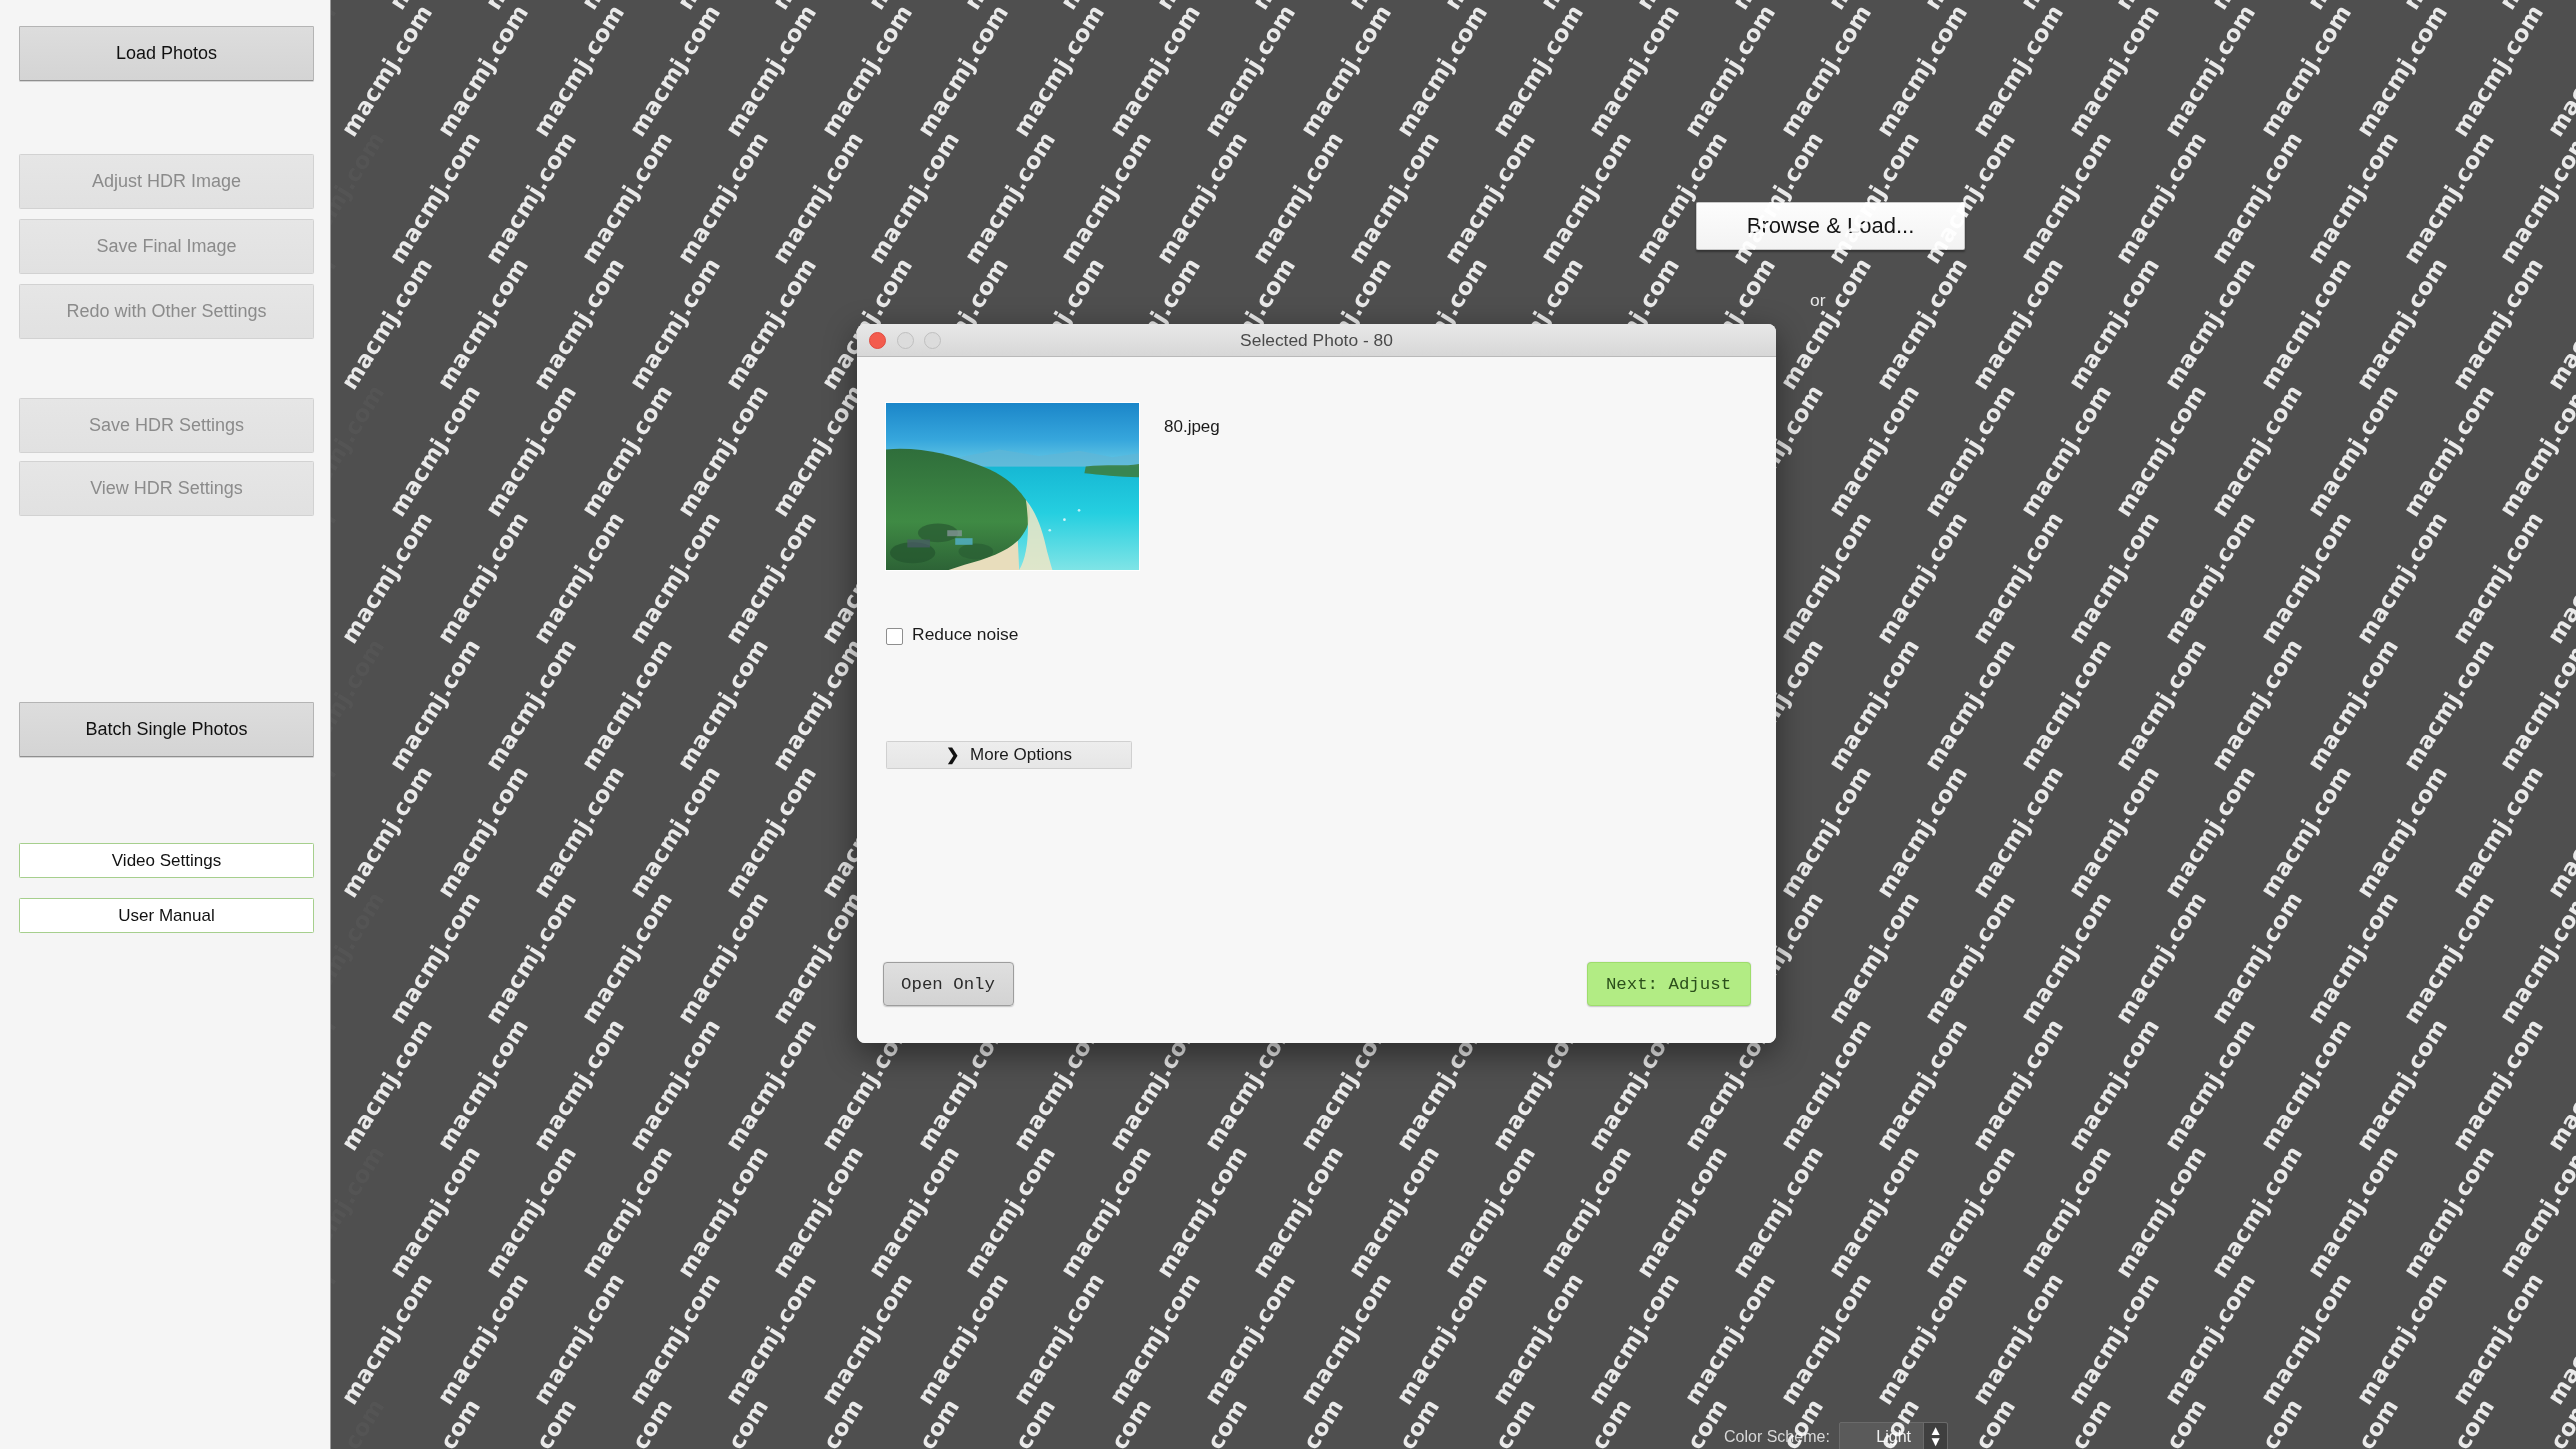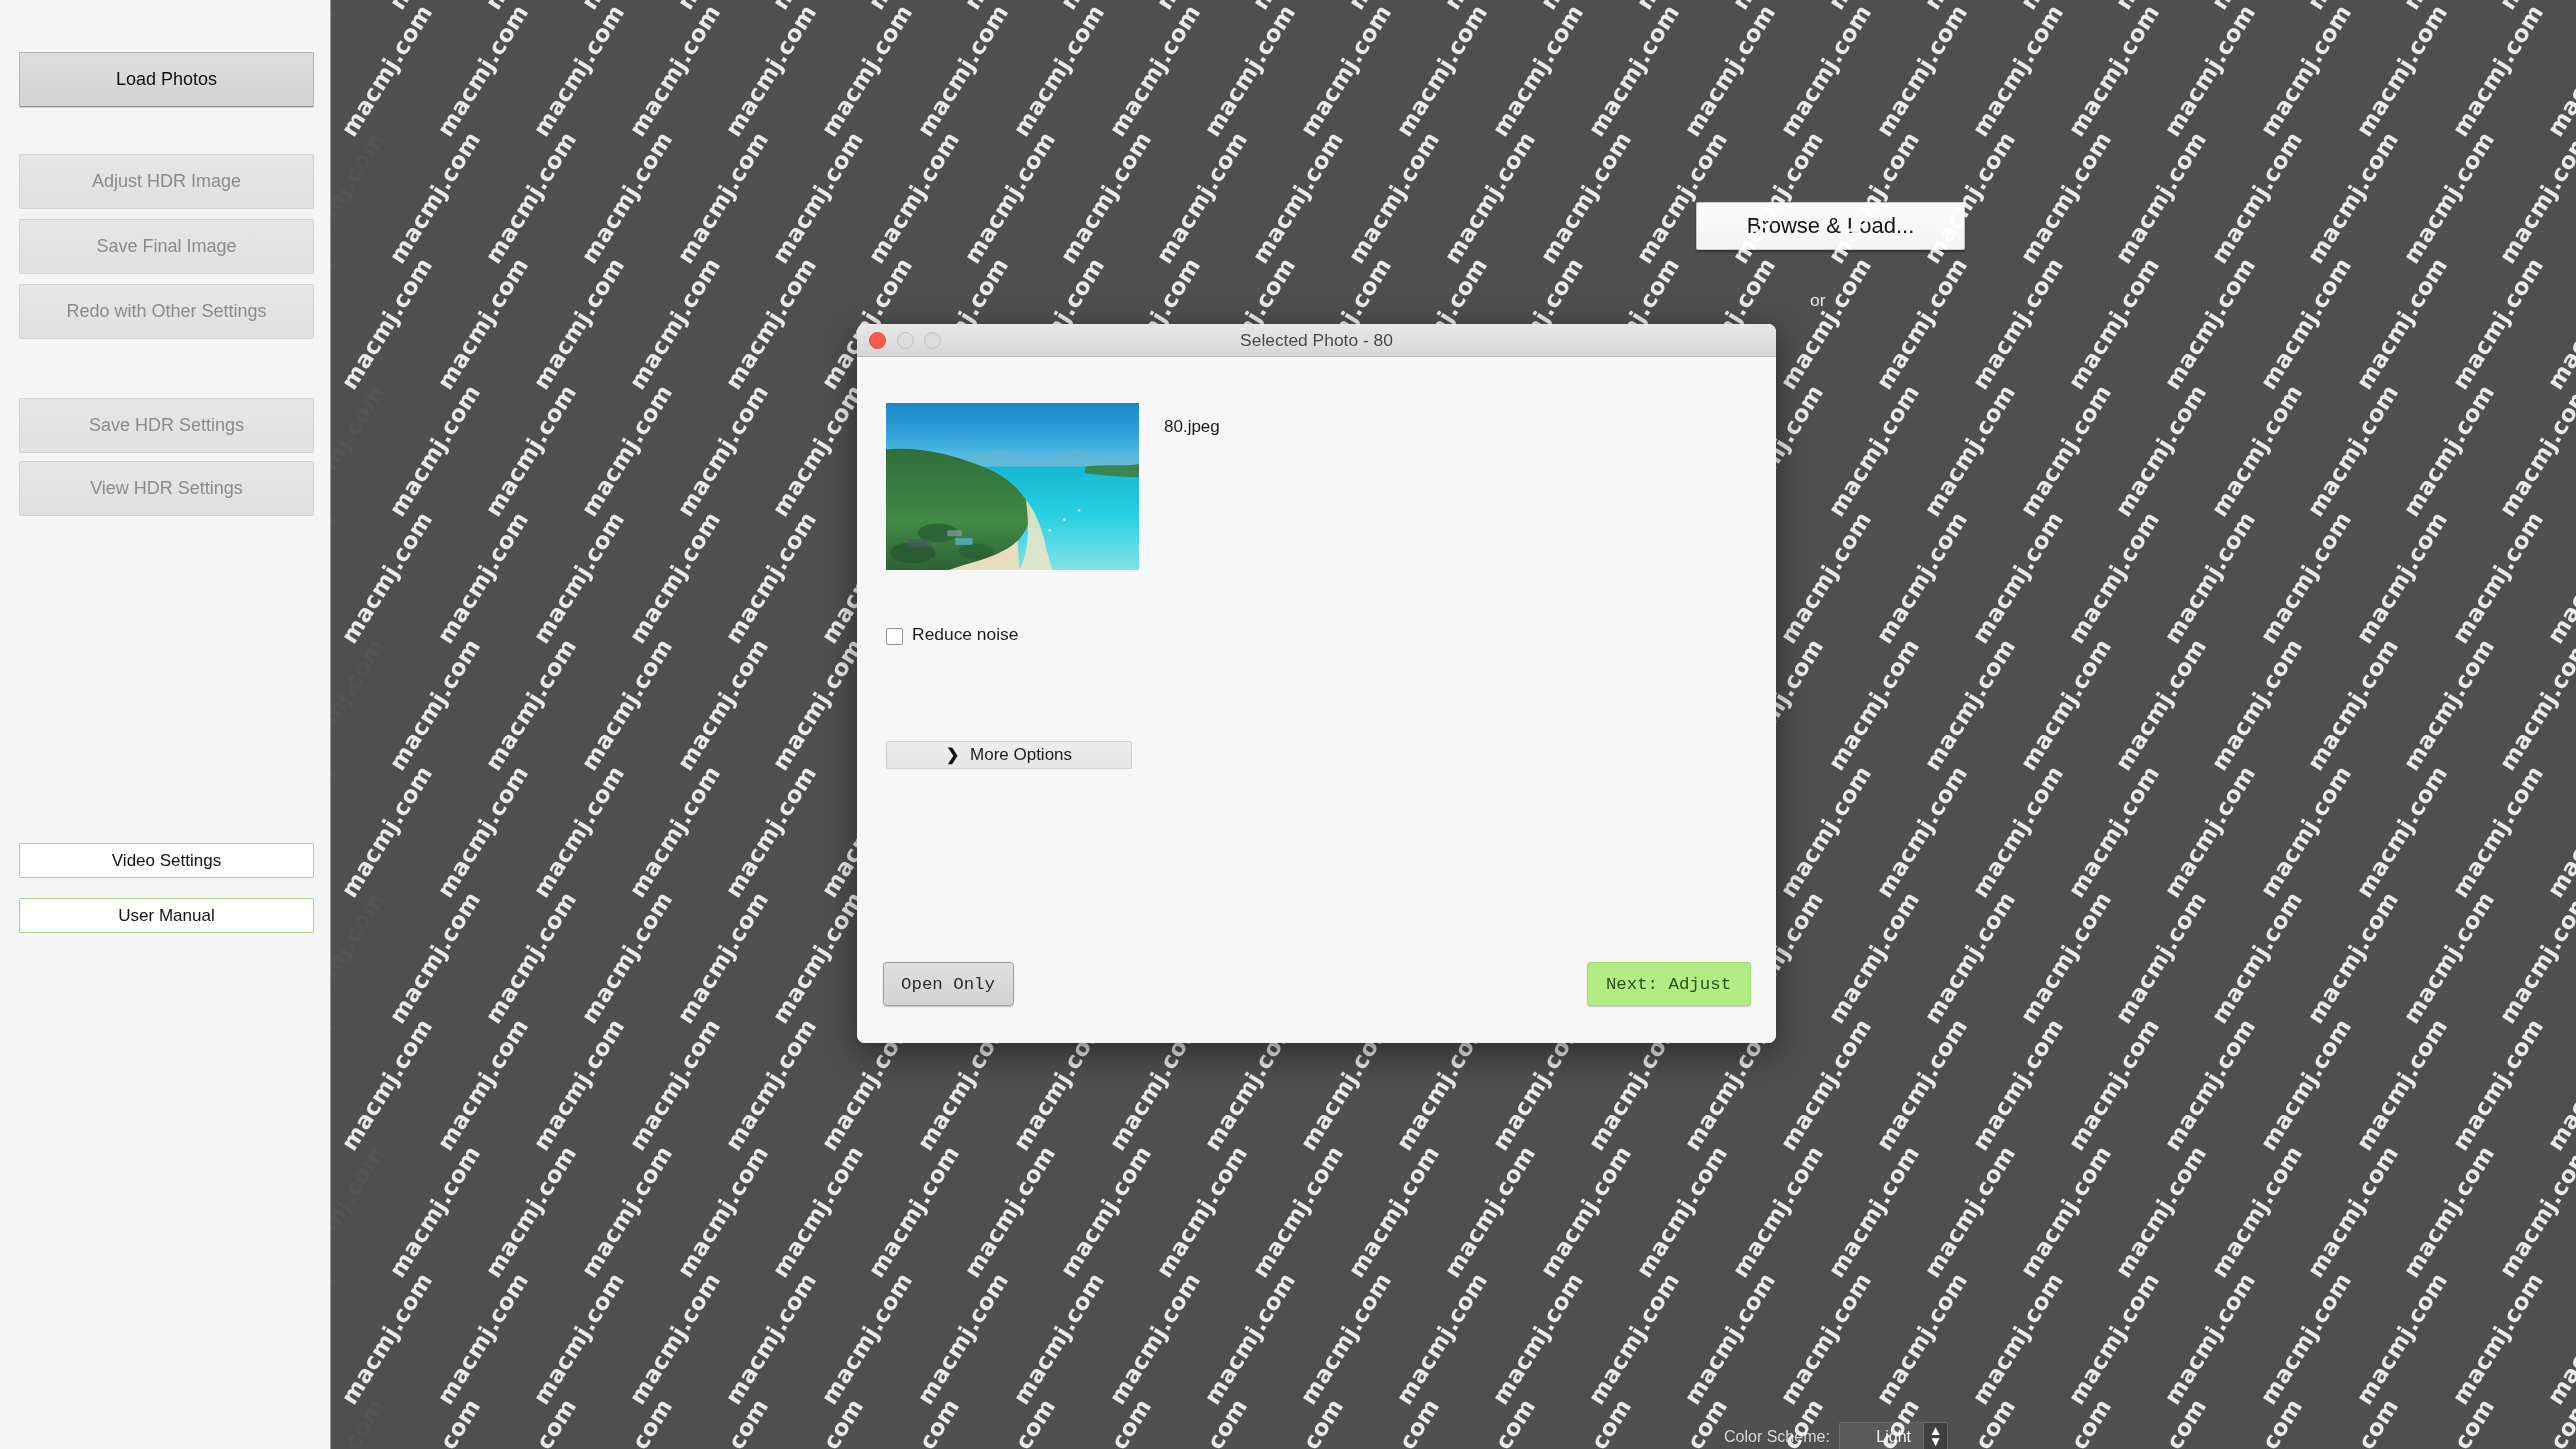--- a/index.html
+++ b/index.html
@@ -685,26 +685,27 @@
       <span class="wm" style="left: 1919px; top: 1521px;">macmj.com</span>
       <span class="wm" style="left: 2015px; top: 1521px;">macmj.com</span>
       <span class="wm" style="left: 2110px; top: 1521px;">macmj.com</span>
       <span class="wm" style="left: 2206px; top: 1521px;">macmj.com</span>
       <span class="wm" style="left: 2302px; top: 1521px;">macmj.com</span>
       <span class="wm" style="left: 2398px; top: 1521px;">macmj.com</span>
       <span class="wm" style="left: 2494px; top: 1521px;">macmj.com</span>
     </div>
 
   <div class="sidebar">
-    <div class="side-btn enabled" style="top:52px">Load Photos</div>
+    <div class="side-btn enabled" style="top:26px">Load Photos</div>
     <div class="side-btn disabled" style="top:154px">Adjust HDR Image</div>
     <div class="side-btn disabled" style="top:219px">Save Final Image</div>
     <div class="side-btn disabled" style="top:284px">Redo with Other Settings</div>
     <div class="side-btn disabled" style="top:398px">Save HDR Settings</div>
     <div class="side-btn disabled" style="top:461px">View HDR Settings</div>
+    <div class="side-btn enabled" style="top:702px">Batch Single Photos</div>
     <div class="side-btn link" style="top:843px">Video Settings</div>
     <div class="side-btn link" style="top:898px">User Manual</div>
   </div>
 
   <div class="dialog">
     <div class="titlebar">
       <div class="traffic">
         <span class="dot close"></span>
         <span class="dot min"></span>
         <span class="dot max"></span>

